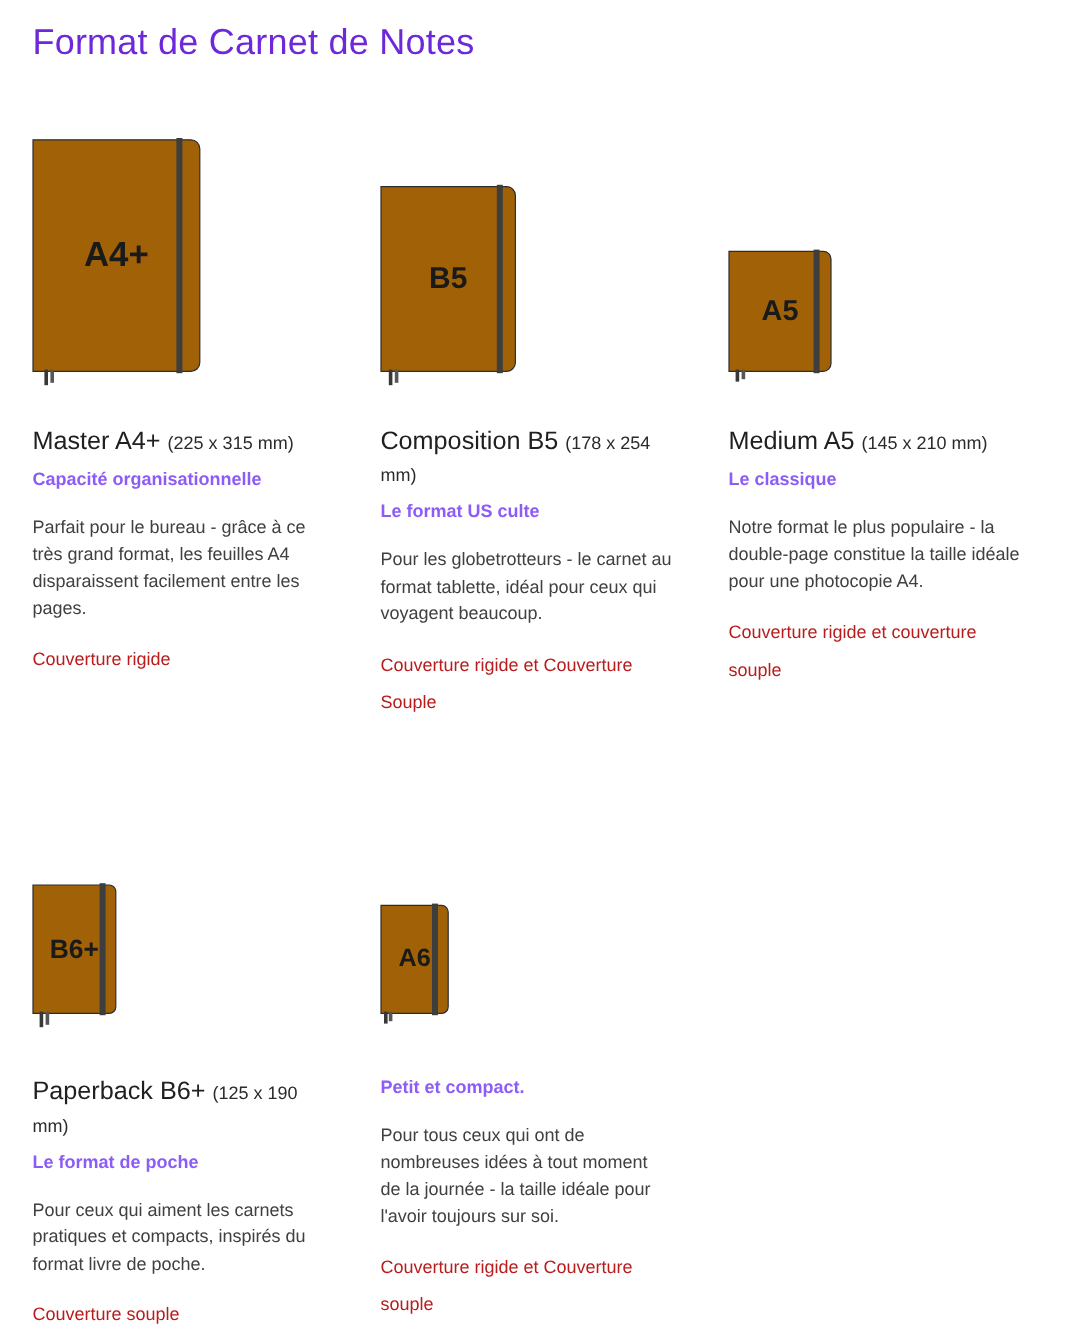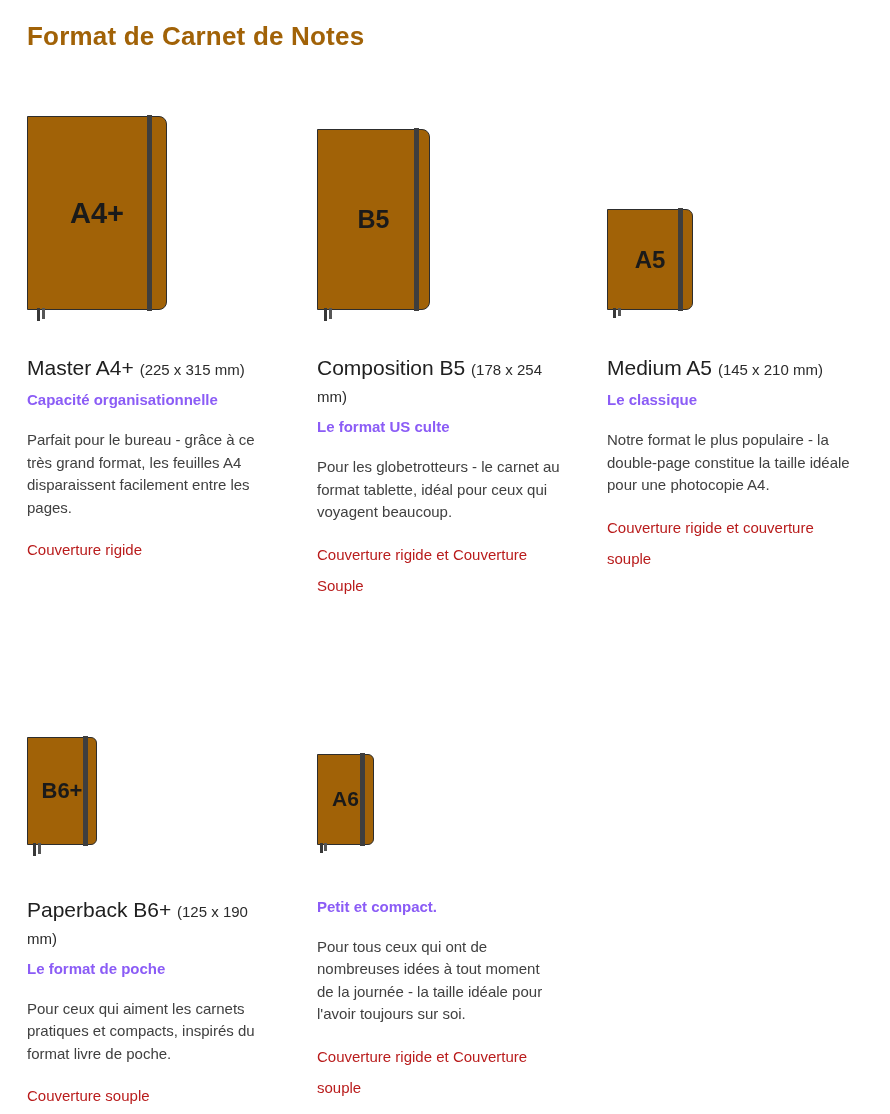--- a/index.html
+++ b/index.html
@@ -8,24 +8,24 @@
     height: 1114px;
     box-sizing: border-box;
     padding: 20px 21px 17px 27px;
     font-family: "Liberation Sans", sans-serif;
     color: #474747;
     overflow: hidden;
   }
 
   .page-heading {
     margin: 0;
-    font-size: 26px;
+    font-size: 30px;
     line-height: 32px;
-    font-weight: 700;
-    color: #a16207;
+    font-weight: 400;
+    color: #6d28d9;
     letter-spacing: 0.2px;
   }
 
   .grid {
     display: grid;
     grid-template-columns: repeat(3, 262px);
     column-gap: 28px;
   }
   .grid.row1 { margin-top: 48px; }
   .grid.row2 { margin-top: 136px; }
@@ -70,21 +70,21 @@
   }
   .nb-ribbon2 { background: #565656; }
 
   
   .nb-a4plus { width: 140px; height: 194px; border-radius: 0 8px 8px 0; }
   .nb-a4plus .nb-band { right: 14px; }
   .nb-a4plus .nb-label { font-size: 29px; }
   .nb-a4plus .nb-ribbon1 { left: 9px;  height: 13px; }
   .nb-a4plus .nb-ribbon2 { left: 14px; height: 11px; }
 
-  .nb-b5 { width: 113px; height: 181px; border-radius: 0 8px 8px 0; }
+  .nb-b5 { width: 113px; height: 155px; border-radius: 0 8px 8px 0; }
   .nb-b5 .nb-band { right: 10px; }
   .nb-b5 .nb-label { font-size: 25px; }
   .nb-b5 .nb-ribbon1 { left: 6px;  height: 13px; }
   .nb-b5 .nb-ribbon2 { left: 11px; height: 11px; }
 
   .nb-a5 { width: 86px; height: 101px; border-radius: 0 7px 7px 0; }
   .nb-a5 .nb-band { right: 9px; }
   .nb-a5 .nb-label { font-size: 24px; }
   .nb-a5 .nb-ribbon1 { left: 5px;  height: 10px; }
   .nb-a5 .nb-ribbon2 { left: 10px; height: 8px; }

